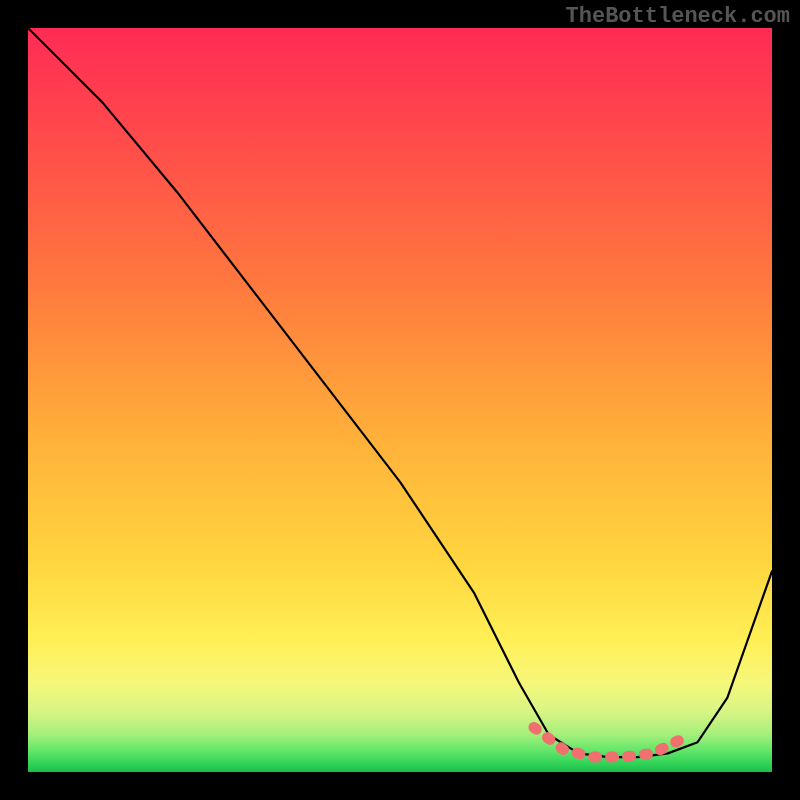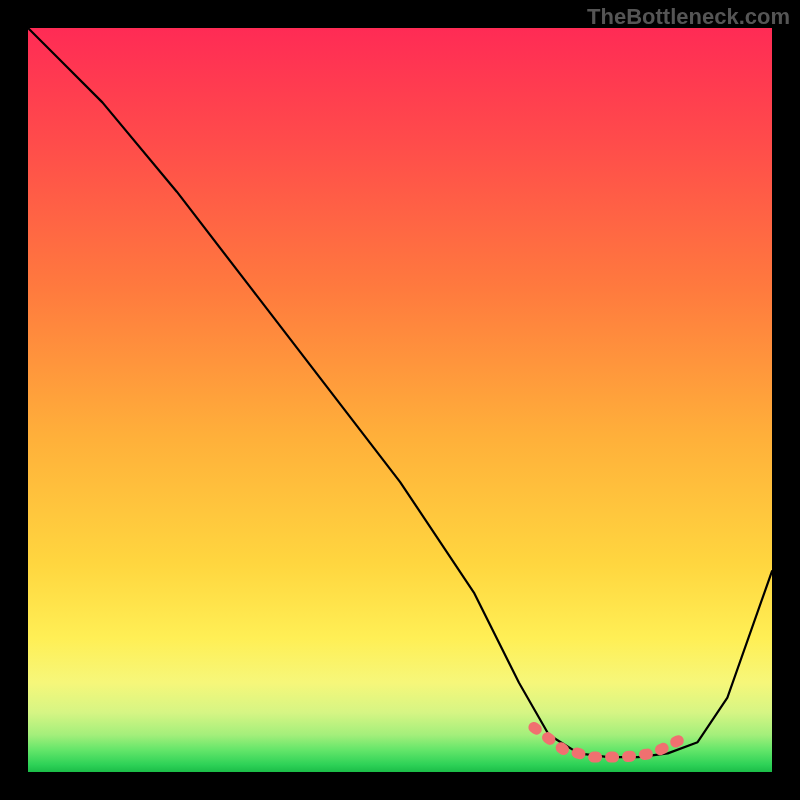--- a/index.html
+++ b/index.html
@@ -8,20 +8,21 @@
     width: 800px;
     height: 800px;
     background: #000;
     font-family: Arial, Helvetica, sans-serif;
     overflow: hidden;
   }
   .wrap {
     position: relative;
     width: 800px;
     height: 800px;
+    font-family: Liberation Mono, monospace;
   }
   .watermark {
     position: absolute;
     top: 4px;
     right: 10px;
     color: #555;
     font-size: 22px;
     font-weight: 600;
     z-index: 5;
   }

